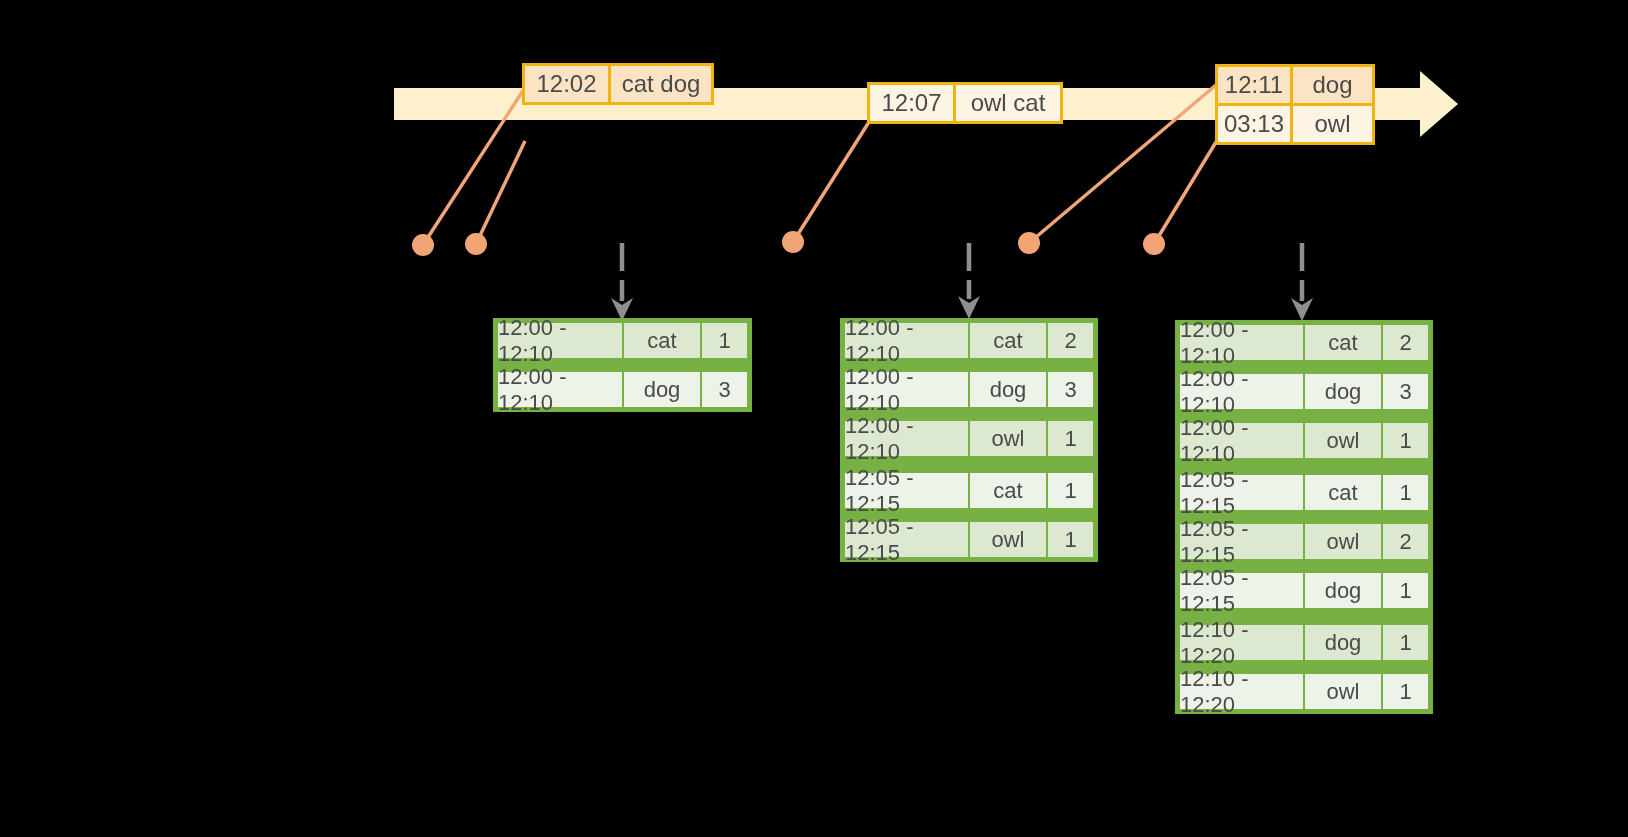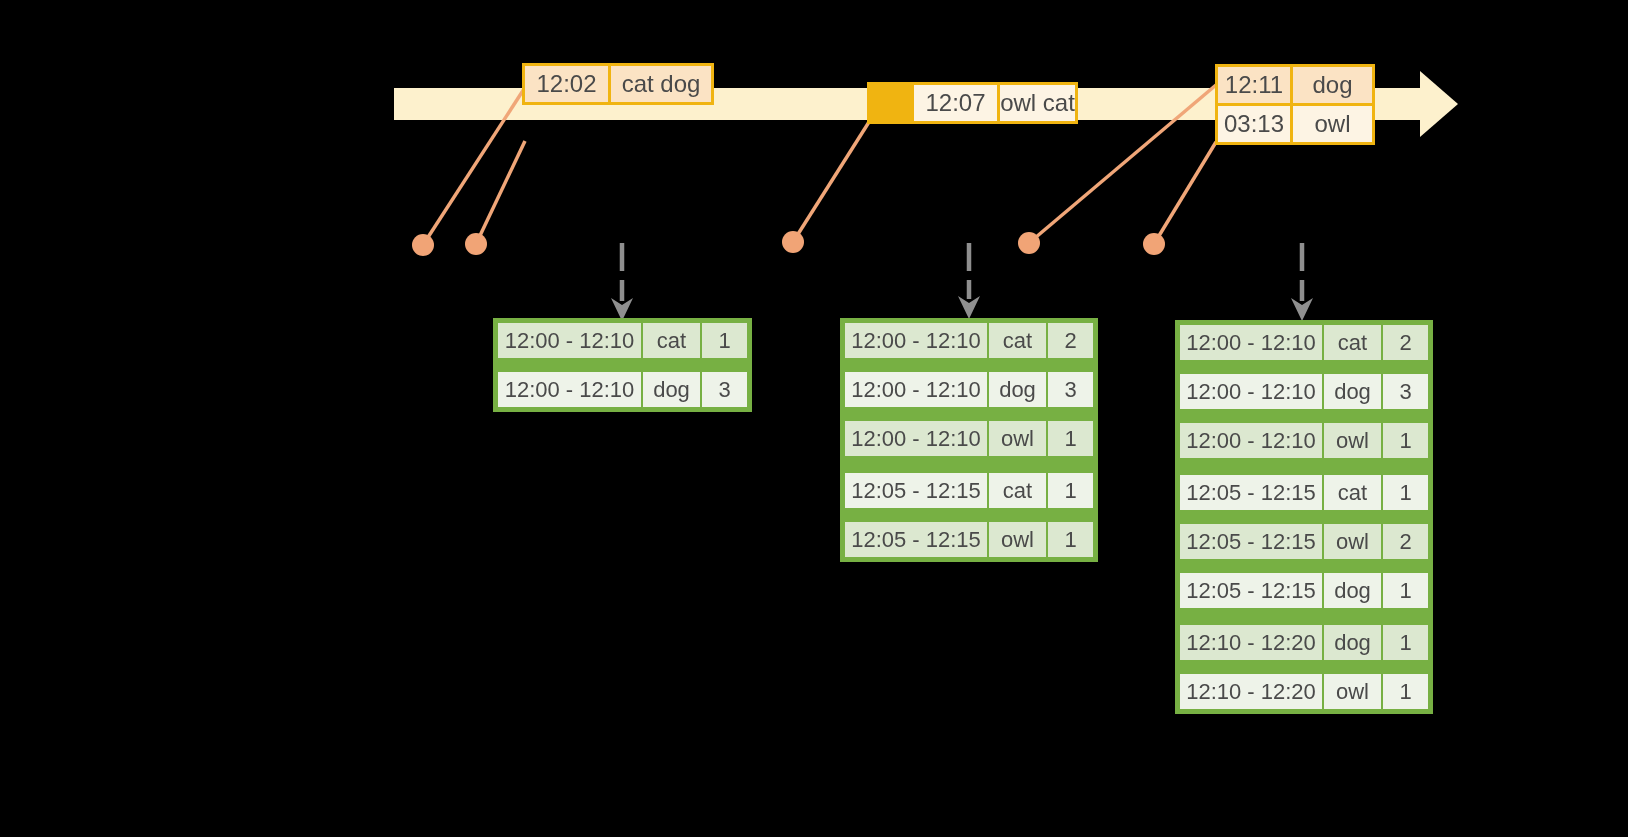--- a/index.html
+++ b/index.html
@@ -48,21 +48,21 @@
   }
   .result-row { display: flex; gap: 2px; height: 35px; }
   .result-row.group-start { margin-top: 3px; }
   .result-row:nth-child(odd)  .cell { background: var(--result-row-dark); }
   .result-row:nth-child(even) .cell { background: var(--result-row-light); }
   .result-table .cell {
     display: flex; align-items: center; justify-content: center;
     color: var(--text); font-size: 22px;
   }
   .result-table .cell.window { flex: 1; }
-  .result-table .cell.word   { width: 57px; flex: none; }
+  .result-table .cell.word   { width: 76px; flex: none; }
   .result-table .cell.count  { width: 45px; flex: none; }
 </style>
 </head>
 <body>
 
 <div id="canvas" style="background: rgb(0, 0, 0);">
 
   <svg id="overlay" viewBox="0 0 1628 837" xmlns="http://www.w3.org/2000/svg">
 
     <rect x="394" y="88" width="1026" height="32" class="band" fill="#fdf1cd"></rect>
@@ -94,21 +94,21 @@
     </g>
   </svg>
 
   <div class="event-table" style="left:522px; top:63px;  width:192px;">
       <div class="event-row">
         <div class="cell time">12:02</div>
         <div class="cell words">cat dog</div>
       </div>
     </div>
 
-  <div class="event-table single" style="left:867px; top:82px;  width:211px;padding-left:44px;">
+  <div class="event-table single" style="left:867px; top:82px;  width:196px;">
       <div class="event-row">
         <div class="cell time">12:07</div>
         <div class="cell words">owl cat</div>
       </div>
     </div>
 
   <div class="event-table narrow" style="left:1215px; top:64px; width:160px;">
       <div class="event-row">
         <div class="cell time">12:11</div>
         <div class="cell words">dog</div>

